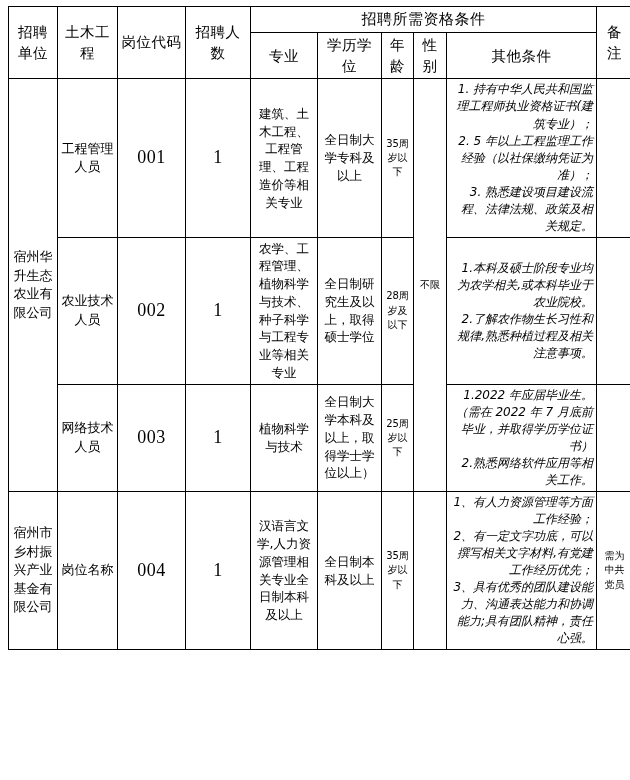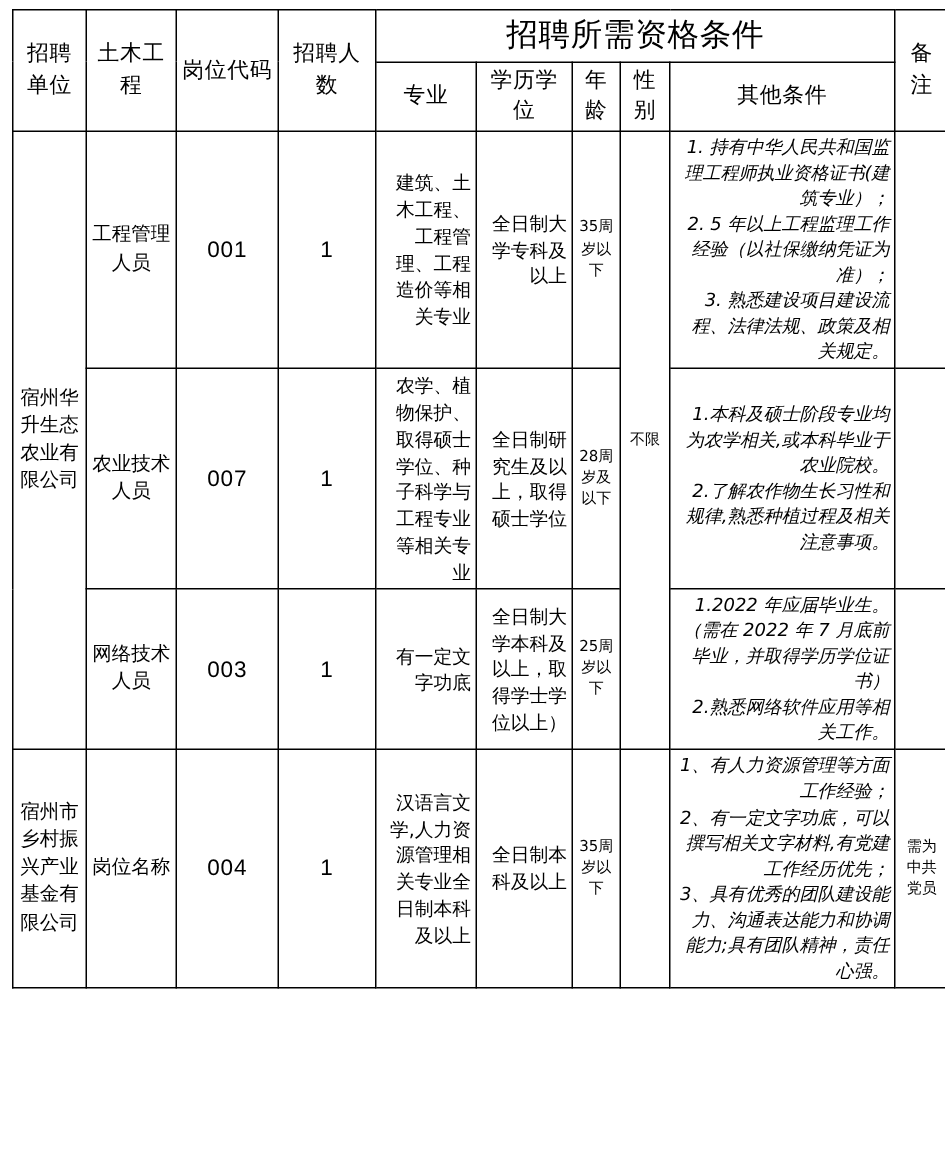--- a/index.html
+++ b/index.html
@@ -37,35 +37,35 @@
     word-break: break-all;
   }
   th.hd {
     text-align: center;
     font-weight: bold;
     font-size: 14.5px;
     letter-spacing: 0.5px;
     line-height: 1.45;
   }
   th.hd-wide {
-    font-size: 21px;
+    font-size: 15px;
     margin-top: 16px;
   }
   td.c {
     text-align: center;
     font-size: 13px;
   }
   td.c-sm {
-    text-align: right;
+    text-align: center;
     font-size: 12.5px;
   }
   td.num {
     text-align: center;
-    font-size: 15px;
-    font-family: Liberation Sans, sans-serif;
+    font-size: 18px;
+    font-family: Liberation Serif, serif;
     letter-spacing: 0.5px;
   }
   td.body-text {
     text-align: right;
     font-size: 12px;
     line-height: 1.48;
     vertical-align: middle;
     padding: 4px 5px;
     font-style: italic;
   }
@@ -143,37 +143,37 @@
         <td class="body-text">
           <span class="ln">1. 持有中华人民共和国监理工程师执业资格证书(建筑专业）；</span>
           <span class="ln">2. 5 年以上工程监理工作经验（以社保缴纳凭证为准）；</span>
           <span class="ln">3. 熟悉建设项目建设流程、法律法规、政策及相关规定。</span>
         </td>
         <td class="c empty-cell"></td>
       </tr>
 
       <tr>
         <td class="c">农业技术人员</td>
-        <td class="num">007</td>
+        <td class="num">002</td>
         <td class="num">1</td>
-        <td class="c-sm">农学、植物保护、取得硕士学位、种子科学与工程专业等相关专业</td>
+        <td class="c-sm">农学、工程管理、植物科学与技术、种子科学与工程专业等相关专业</td>
         <td class="c-sm">全日制研究生及以上，取得硕士学位</td>
         <td class="vtext">28周岁及以下</td>
         <td class="body-text">
           <span class="ln">1.本科及硕士阶段专业均为农学相关,或本科毕业于农业院校。</span>
           <span class="ln">2.了解农作物生长习性和规律,熟悉种植过程及相关注意事项。</span>
         </td>
         <td class="c empty-cell"></td>
       </tr>
 
       <tr>
         <td class="c">网络技术人员</td>
         <td class="num">003</td>
         <td class="num">1</td>
-        <td class="c-sm">有一定文字功底</td>
+        <td class="c-sm">植物科学与技术</td>
         <td class="c-sm">全日制大学本科及以上，取得学士学位以上）</td>
         <td class="vtext">25周岁以下</td>
         <td class="body-text">
           <span class="ln">1.2022 年应届毕业生。（需在 2022 年 7 月底前毕业，并取得学历学位证书）</span>
           <span class="ln">2.熟悉网络软件应用等相关工作。</span>
         </td>
         <td class="c empty-cell"></td>
       </tr>
 
       <tr>

